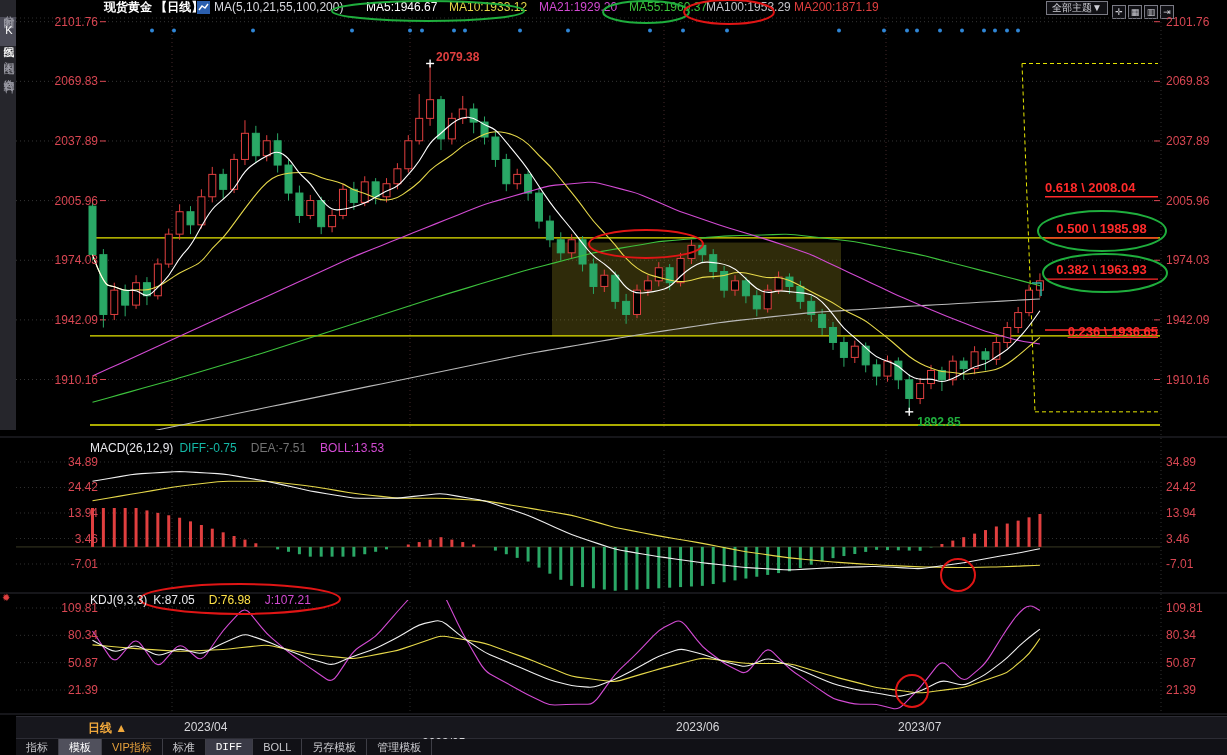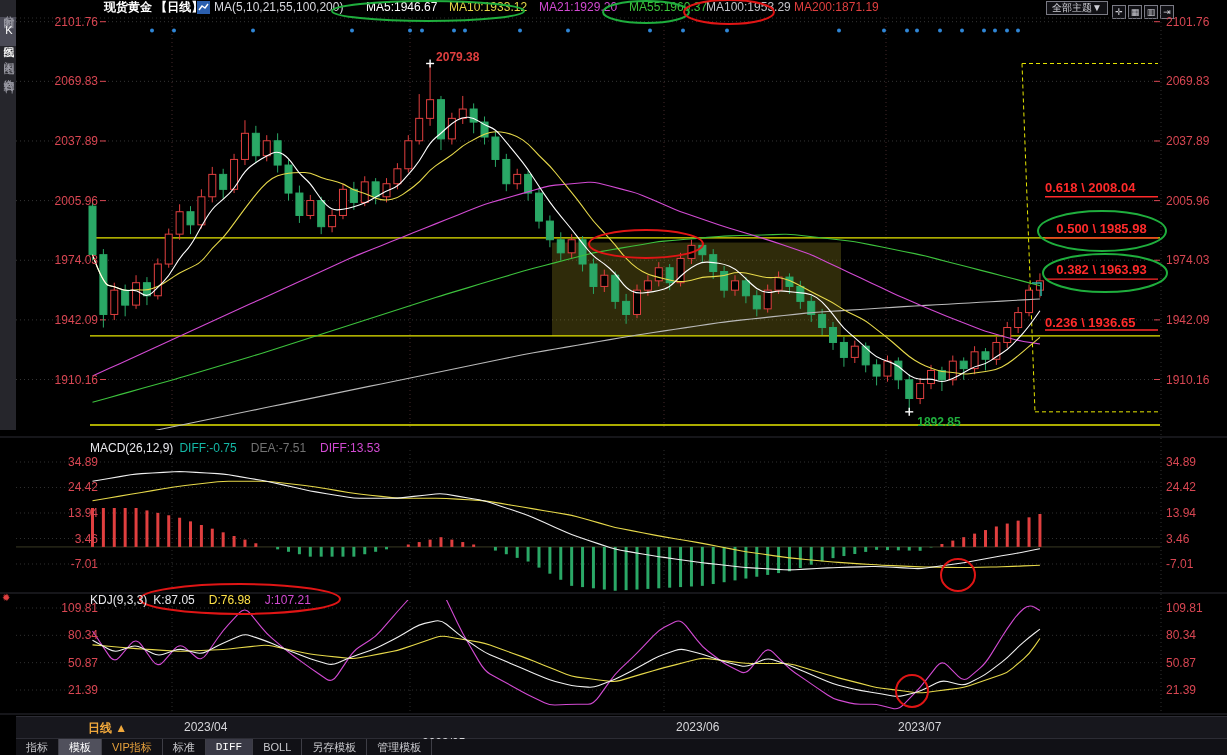--- a/index.html
+++ b/index.html
@@ -446,21 +446,21 @@
       <ellipse cx="1105" cy="273" rx="62" ry="19" fill="none" stroke="#1fae3d" stroke-width="2"></ellipse>
       <ellipse cx="240" cy="599" rx="100" ry="15" fill="none" stroke="#e01515" stroke-width="2"></ellipse>
       <ellipse cx="958" cy="575" rx="17" ry="16" fill="none" stroke="#e01515" stroke-width="2"></ellipse>
       <ellipse cx="912" cy="691" rx="16" ry="16" fill="none" stroke="#e01515" stroke-width="2"></ellipse>
     </svg>
 
   <div id="overlay" class="abs" style="left:0;top:0;width:1227px;height:755px;pointer-events:none;">
       <div class="fib-label" style="left: 1045px; top: 180.722px; width: 113px; ">0.618 \ 2008.04</div>
       <div class="fib-label" style="left: 1045px; top: 221.919px; width: 113px; text-align: center;">0.500 \ 1985.98</div>
       <div class="fib-label" style="left: 1045px; top: 263.098px; width: 113px; text-align: center;">0.382 \ 1963.93</div>
-      <div class="fib-label" style="left: 1045px; top: 316px; width: 113px; text-align: left;">0.236 \ 1936.65</div>
+      <div class="fib-label" style="left: 1045px; top: 325px; width: 113px; text-align: right; text-decoration: underline;">0.236 \ 1936.65</div>
       <div class="axis-label" style="left: 436.09px; top: 51px; color: rgb(224, 63, 63); font-weight: bold;">2079.38</div>
       <div class="axis-label" style="left: 917.25px; top: 416px; color: rgb(31, 174, 61); font-weight: bold;">1892.85</div>
       <div class="axis-label" style="left: 34px; top: 15.7px; width: 64px; text-align: right;">2101.76</div>
       <div class="axis-label" style="left: 1166px; top: 15.7px;">2101.76</div>
       <div class="axis-label" style="left: 34px; top: 75.3293px; width: 64px; text-align: right;">2069.83</div>
       <div class="axis-label" style="left: 1166px; top: 75.3293px;">2069.83</div>
       <div class="axis-label" style="left: 34px; top: 134.977px; width: 64px; text-align: right;">2037.89</div>
       <div class="axis-label" style="left: 1166px; top: 134.977px;">2037.89</div>
       <div class="axis-label" style="left: 34px; top: 194.607px; width: 64px; text-align: right;">2005.96</div>
       <div class="axis-label" style="left: 1166px; top: 194.607px;">2005.96</div>
@@ -484,21 +484,21 @@
       <div class="axis-label" style="left: 1166px; top: 602px;">109.81</div>
       <div class="axis-label" style="left: 34px; top: 629.33px; width: 64px; text-align: right;">80.34</div>
       <div class="axis-label" style="left: 1166px; top: 629.33px;">80.34</div>
       <div class="axis-label" style="left: 34px; top: 656.661px; width: 64px; text-align: right;">50.87</div>
       <div class="axis-label" style="left: 1166px; top: 656.661px;">50.87</div>
       <div class="axis-label" style="left: 34px; top: 684.001px; width: 64px; text-align: right;">21.39</div>
       <div class="axis-label" style="left: 1166px; top: 684.001px;">21.39</div>
     </div>
 
   <div class="hdr" style="left:90px;top:441px;">
-    <span style="color:#e8e8ec;">MACD(26,12,9)</span><span style="color:#14b8a6;margin-left:-8px;">DIFF:-0.75</span><span style="color:#737373;">DEA:-7.51</span><span style="color:#d24ad2;">DIFF:13.53</span>
+    <span style="color:#e8e8ec;">MACD(26,12,9)</span><span style="color:#14b8a6;margin-left:-8px;">DIFF:-0.75</span><span style="color:#737373;">DEA:-7.51</span><span style="color:#d24ad2;">BOLL:13.53</span>
   </div>
 
   <div class="abs" style="left:2px;top:592px;color:#e03f3f;font-size:10px;">✹</div>
   <div class="hdr" style="left:90px;top:593px;">
     <span style="color:#e8e8ec;">KDJ(9,3,3)</span><span style="color:#e8e8ec;margin-left:-8px;">K:87.05</span><span style="color:#fde047;">D:76.98</span><span style="color:#d24ad2;">J:107.21</span>
   </div>
 
   <div id="daterow" class="abs">
     <span id="period">日线 ▲</span>
   <span class="date-label" style="left: 168px;">2023/04</span>

